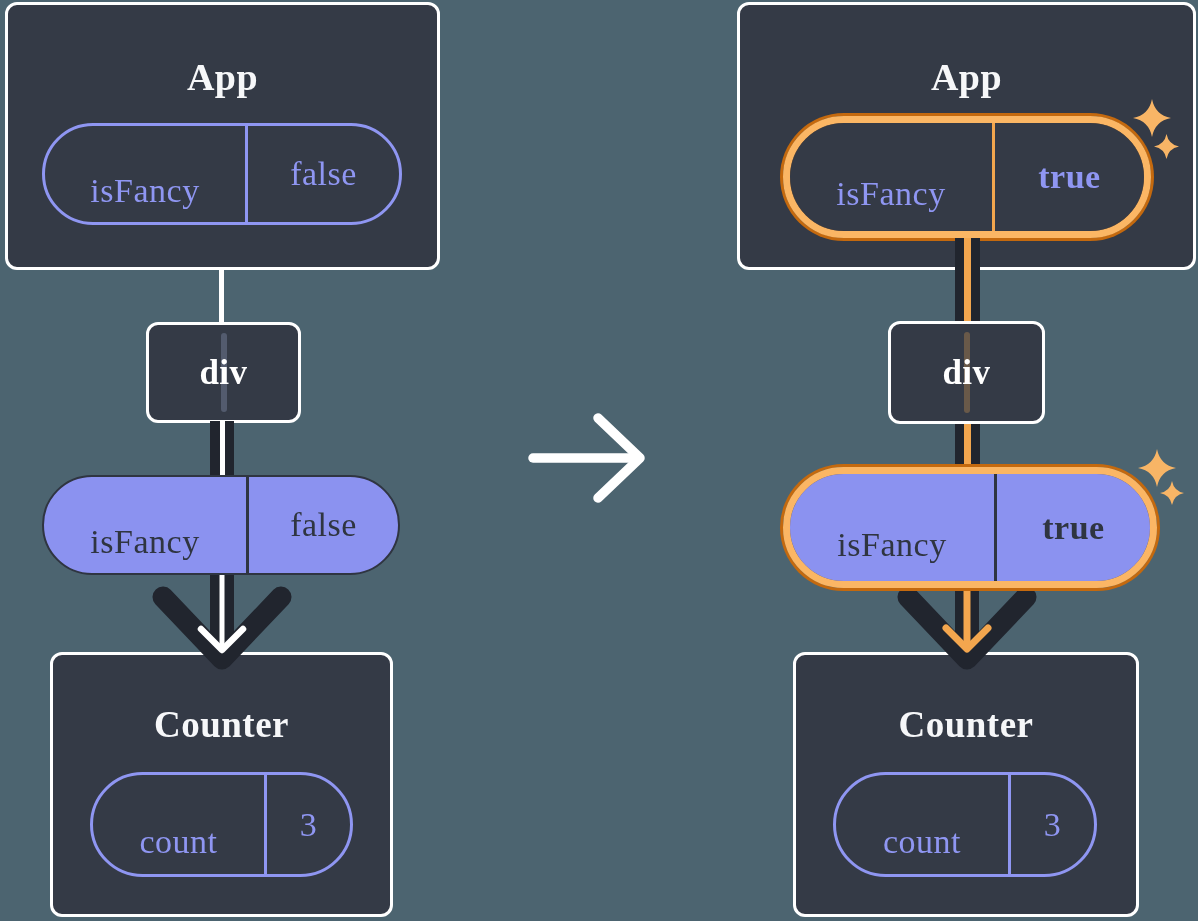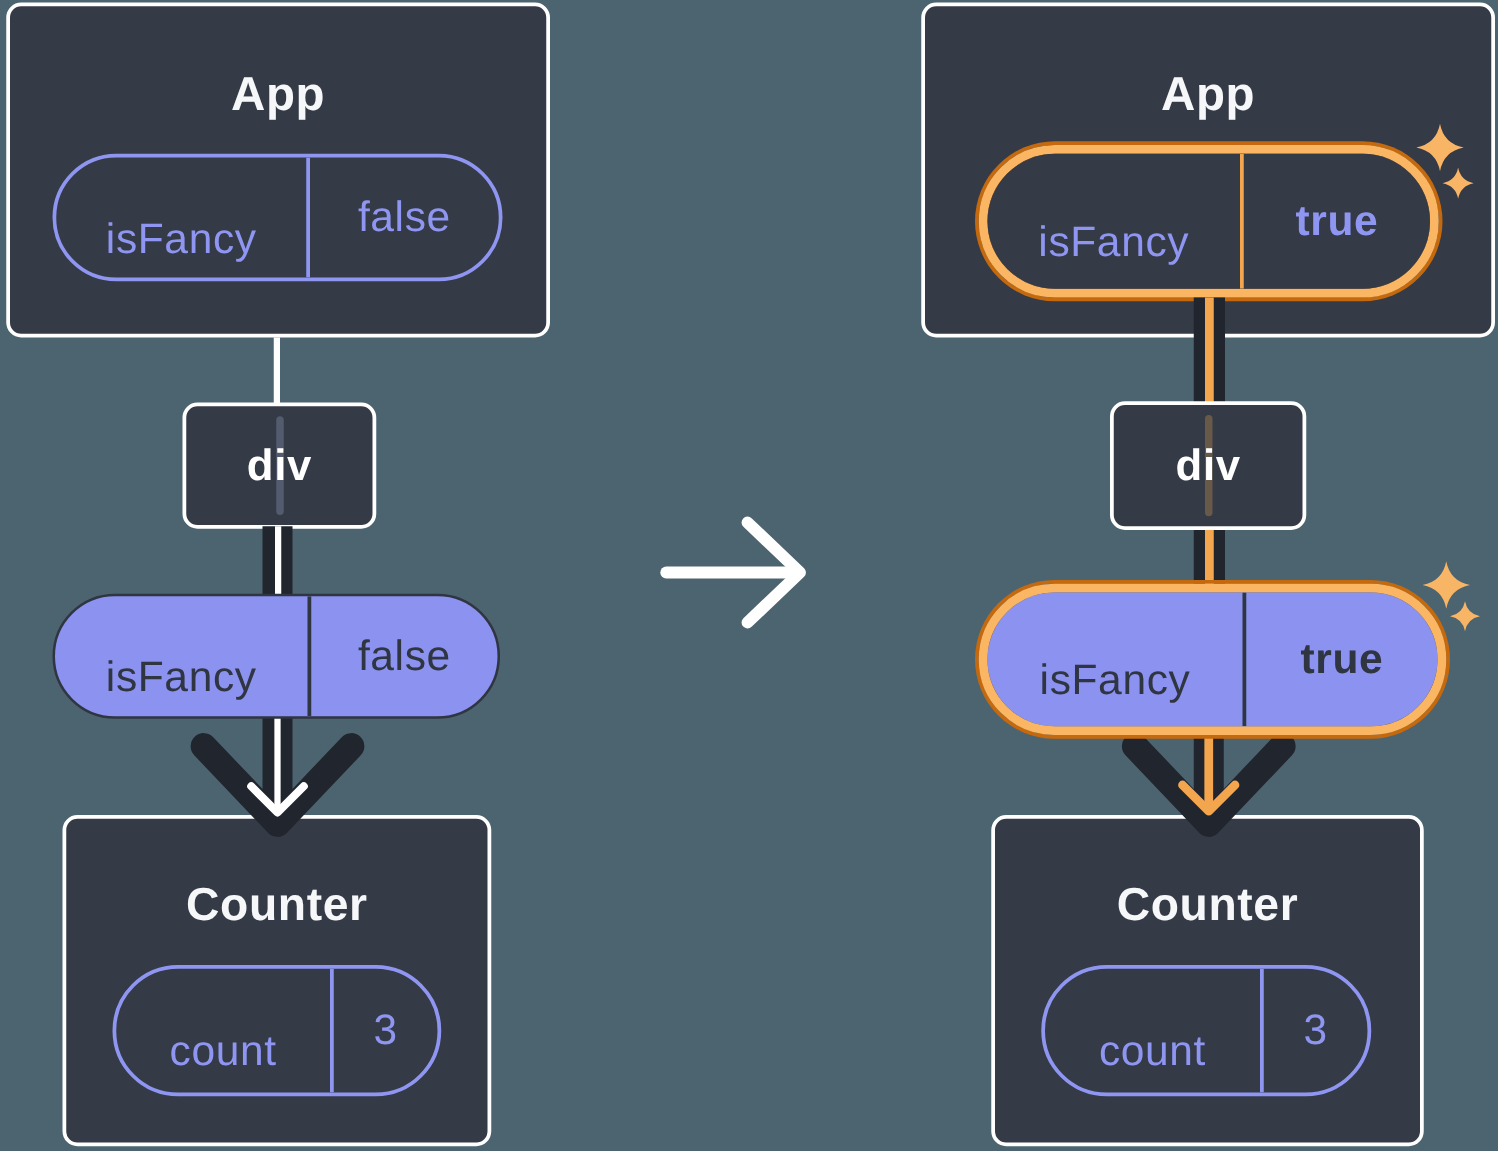--- a/index.html
+++ b/index.html
@@ -1,19 +1,19 @@
 <!DOCTYPE html>
 <html><head>
 <meta charset="utf-8">
 <style>
   html,body{margin:0;padding:0;background:#4C6470;}
   .canvas{
     position:relative;width:1198px;height:921px;overflow:hidden;
     background:#4C6470;
-    font-family:Liberation Sans, sans-serif;
+    font-family:Liberation Serif, serif;
   }
   .abs{position:absolute;box-sizing:border-box;}
 
   
   .card{
     position:absolute;box-sizing:border-box;
     background:#343A46;border:3px solid #FFFFFF;border-radius:12px;
   }
   .card-title{
     position:absolute;left:0;right:0;text-align:center;

